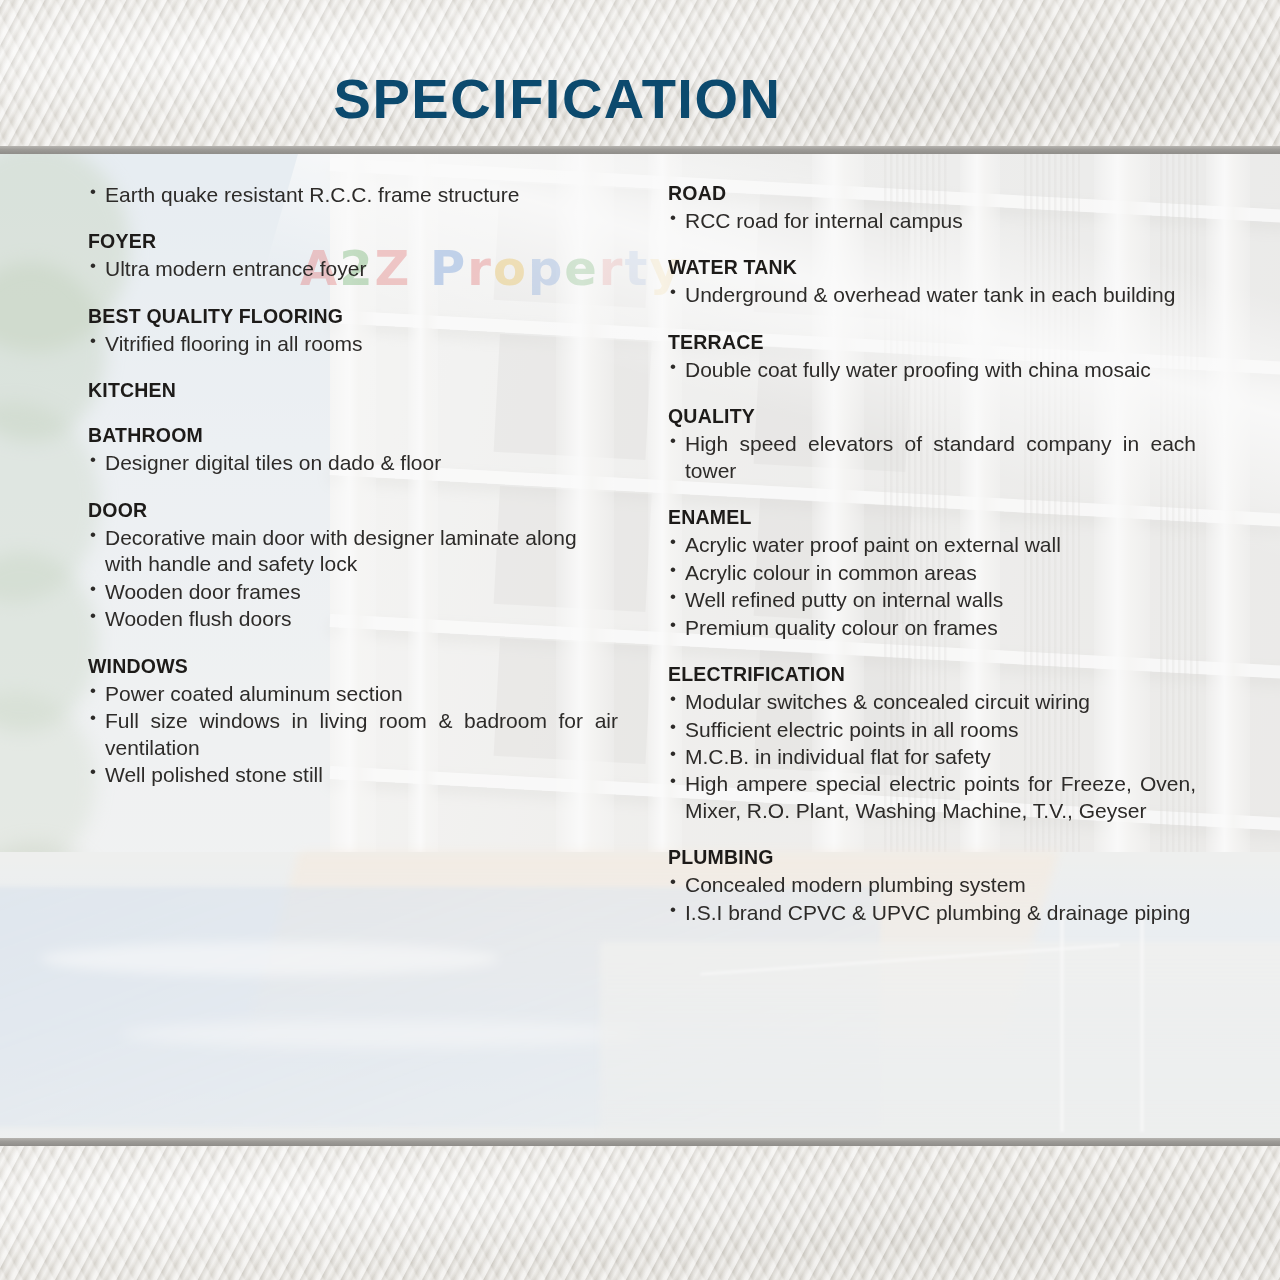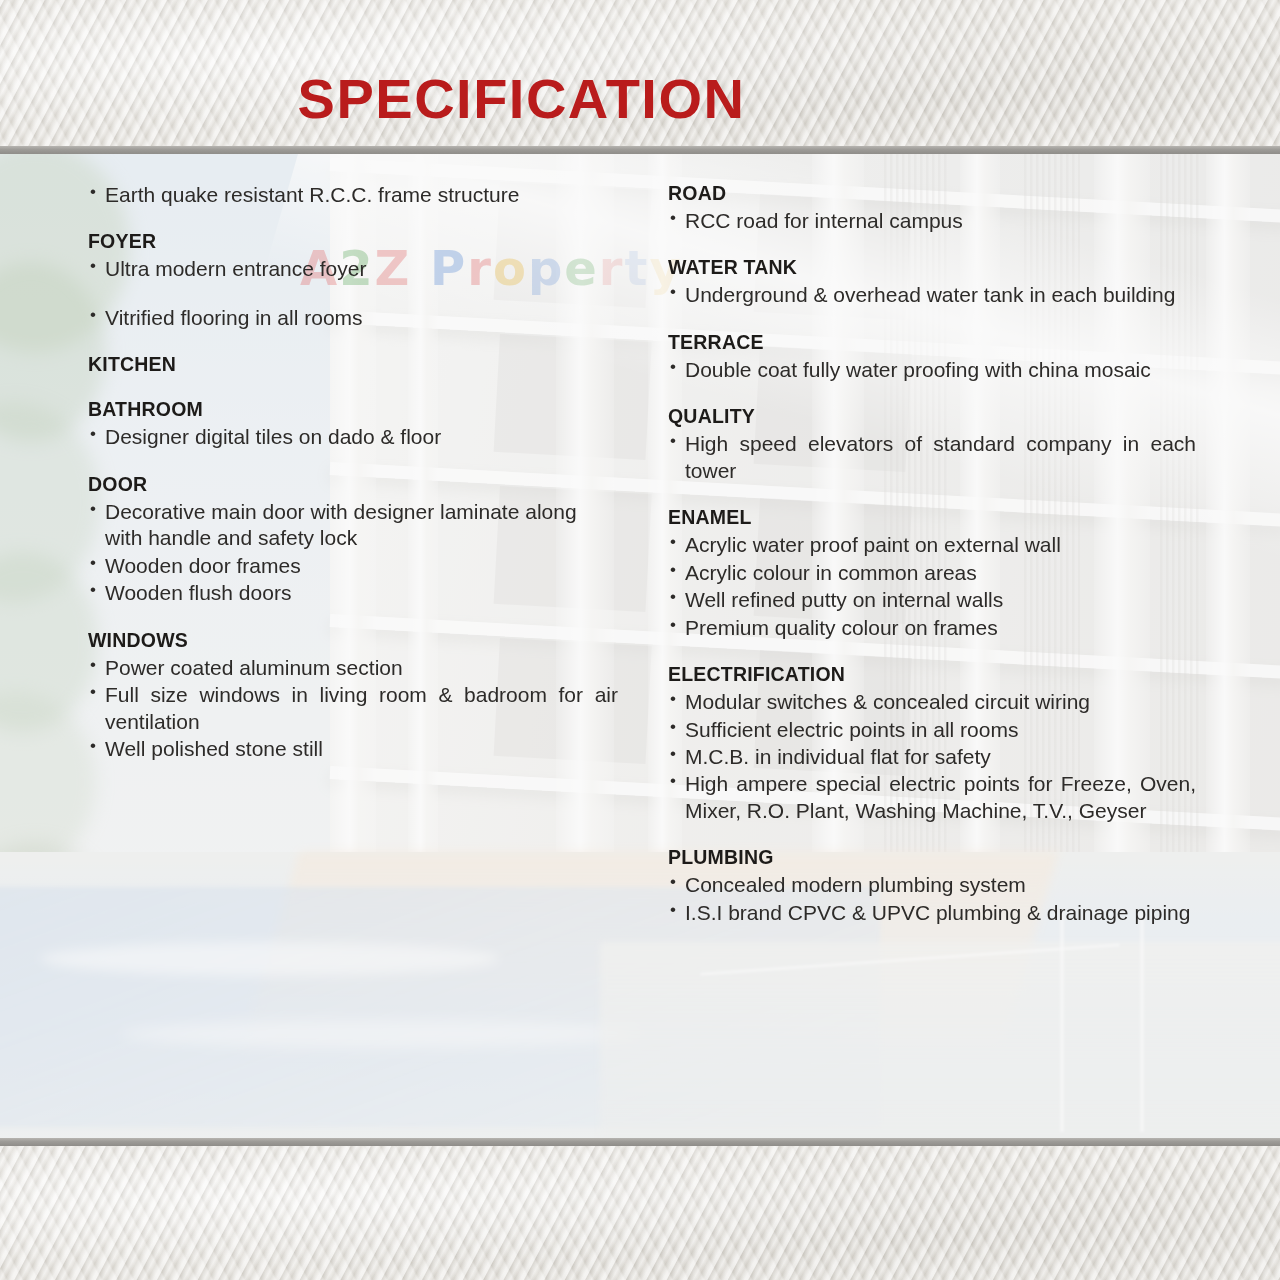--- a/index.html
+++ b/index.html
@@ -214,22 +214,23 @@
   
   #title {
     position: absolute;
     left: 0;
     top: 66px;
     width: 1043px;
     text-align: center;
     font-size: 56px;
     font-weight: 700;
     letter-spacing: 1.5px;
-    color: #b91c1c;
+    color: #0c4a6e;
     font-family: "Liberation Sans", sans-serif;
+    padding-left: 36px;
   }
 
   
   #columns {
     position: absolute;
     left: 0;
     top: 152px;
     width: 1280px;
     height: 988px;
   }
@@ -353,20 +354,21 @@
             <li class="bullet-item">Earth quake resistant R.C.C. frame structure</li>
           </ul>
         </div>
         <div class="section">
           <div class="section-title">FOYER</div>
           <ul class="bullet-list">
             <li class="bullet-item">Ultra modern entrance foyer</li>
           </ul>
         </div>
         <div class="section">
+          <div class="section-title">BEST QUALITY FLOORING</div>
           <ul class="bullet-list">
             <li class="bullet-item">Vitrified flooring in all rooms</li>
           </ul>
         </div>
         <div class="section">
           <div class="section-title">KITCHEN</div>
         </div>
         <div class="section">
           <div class="section-title">BATHROOM</div>
           <ul class="bullet-list">

